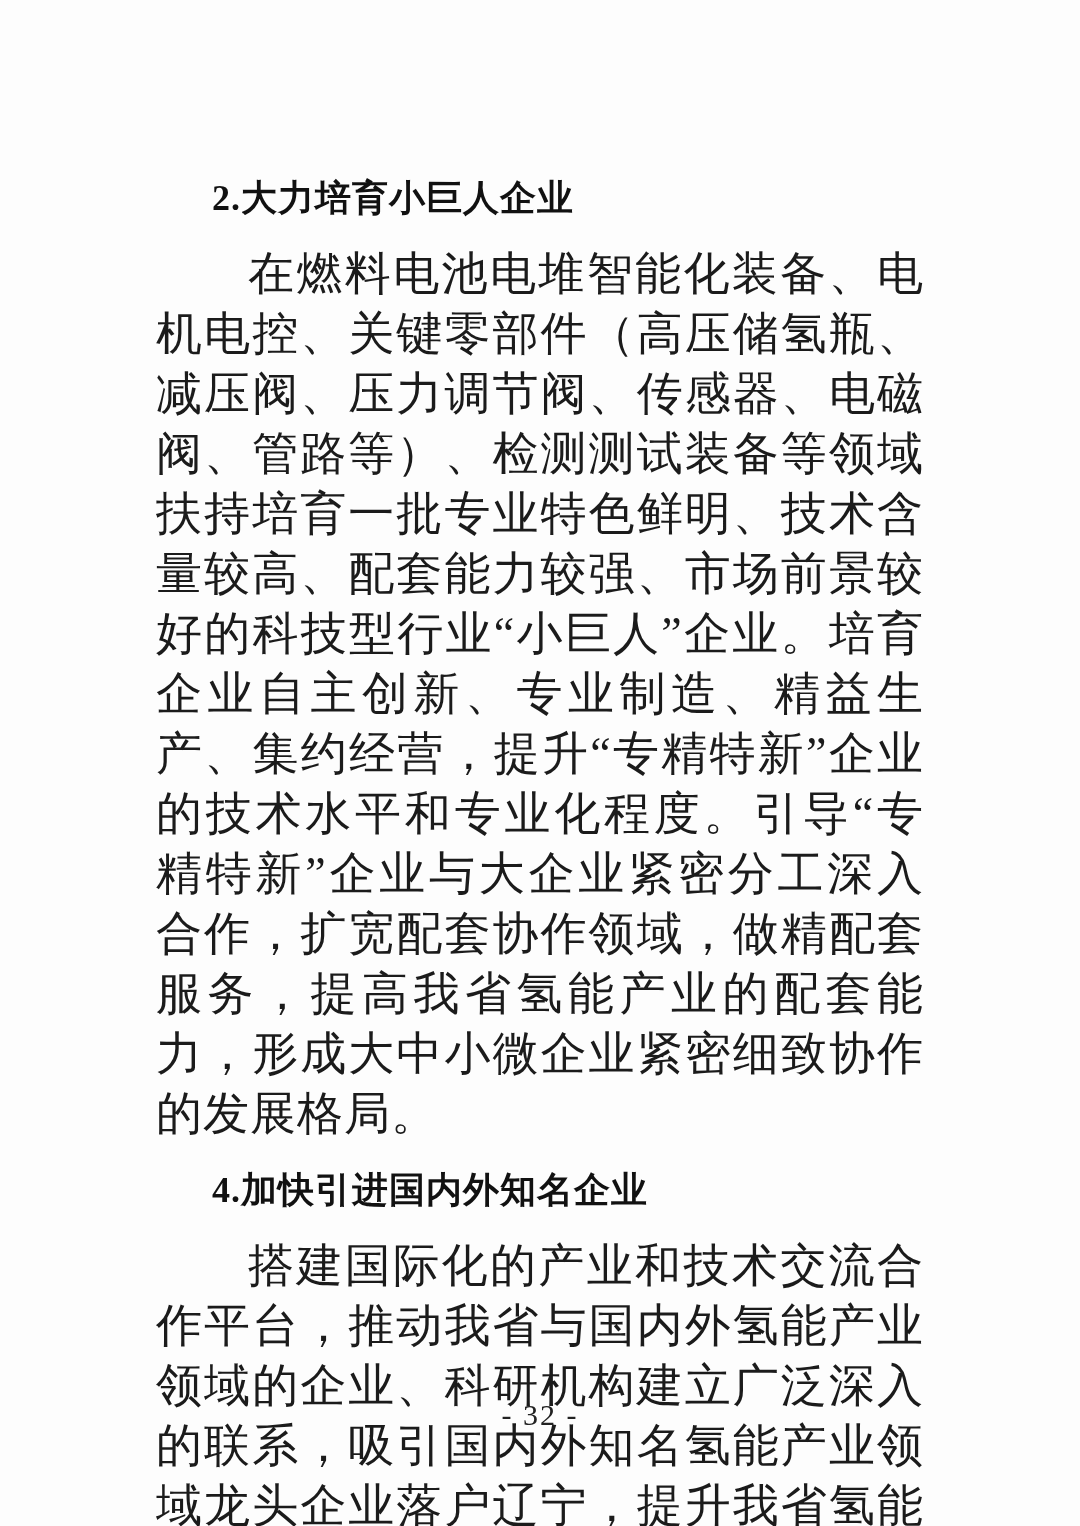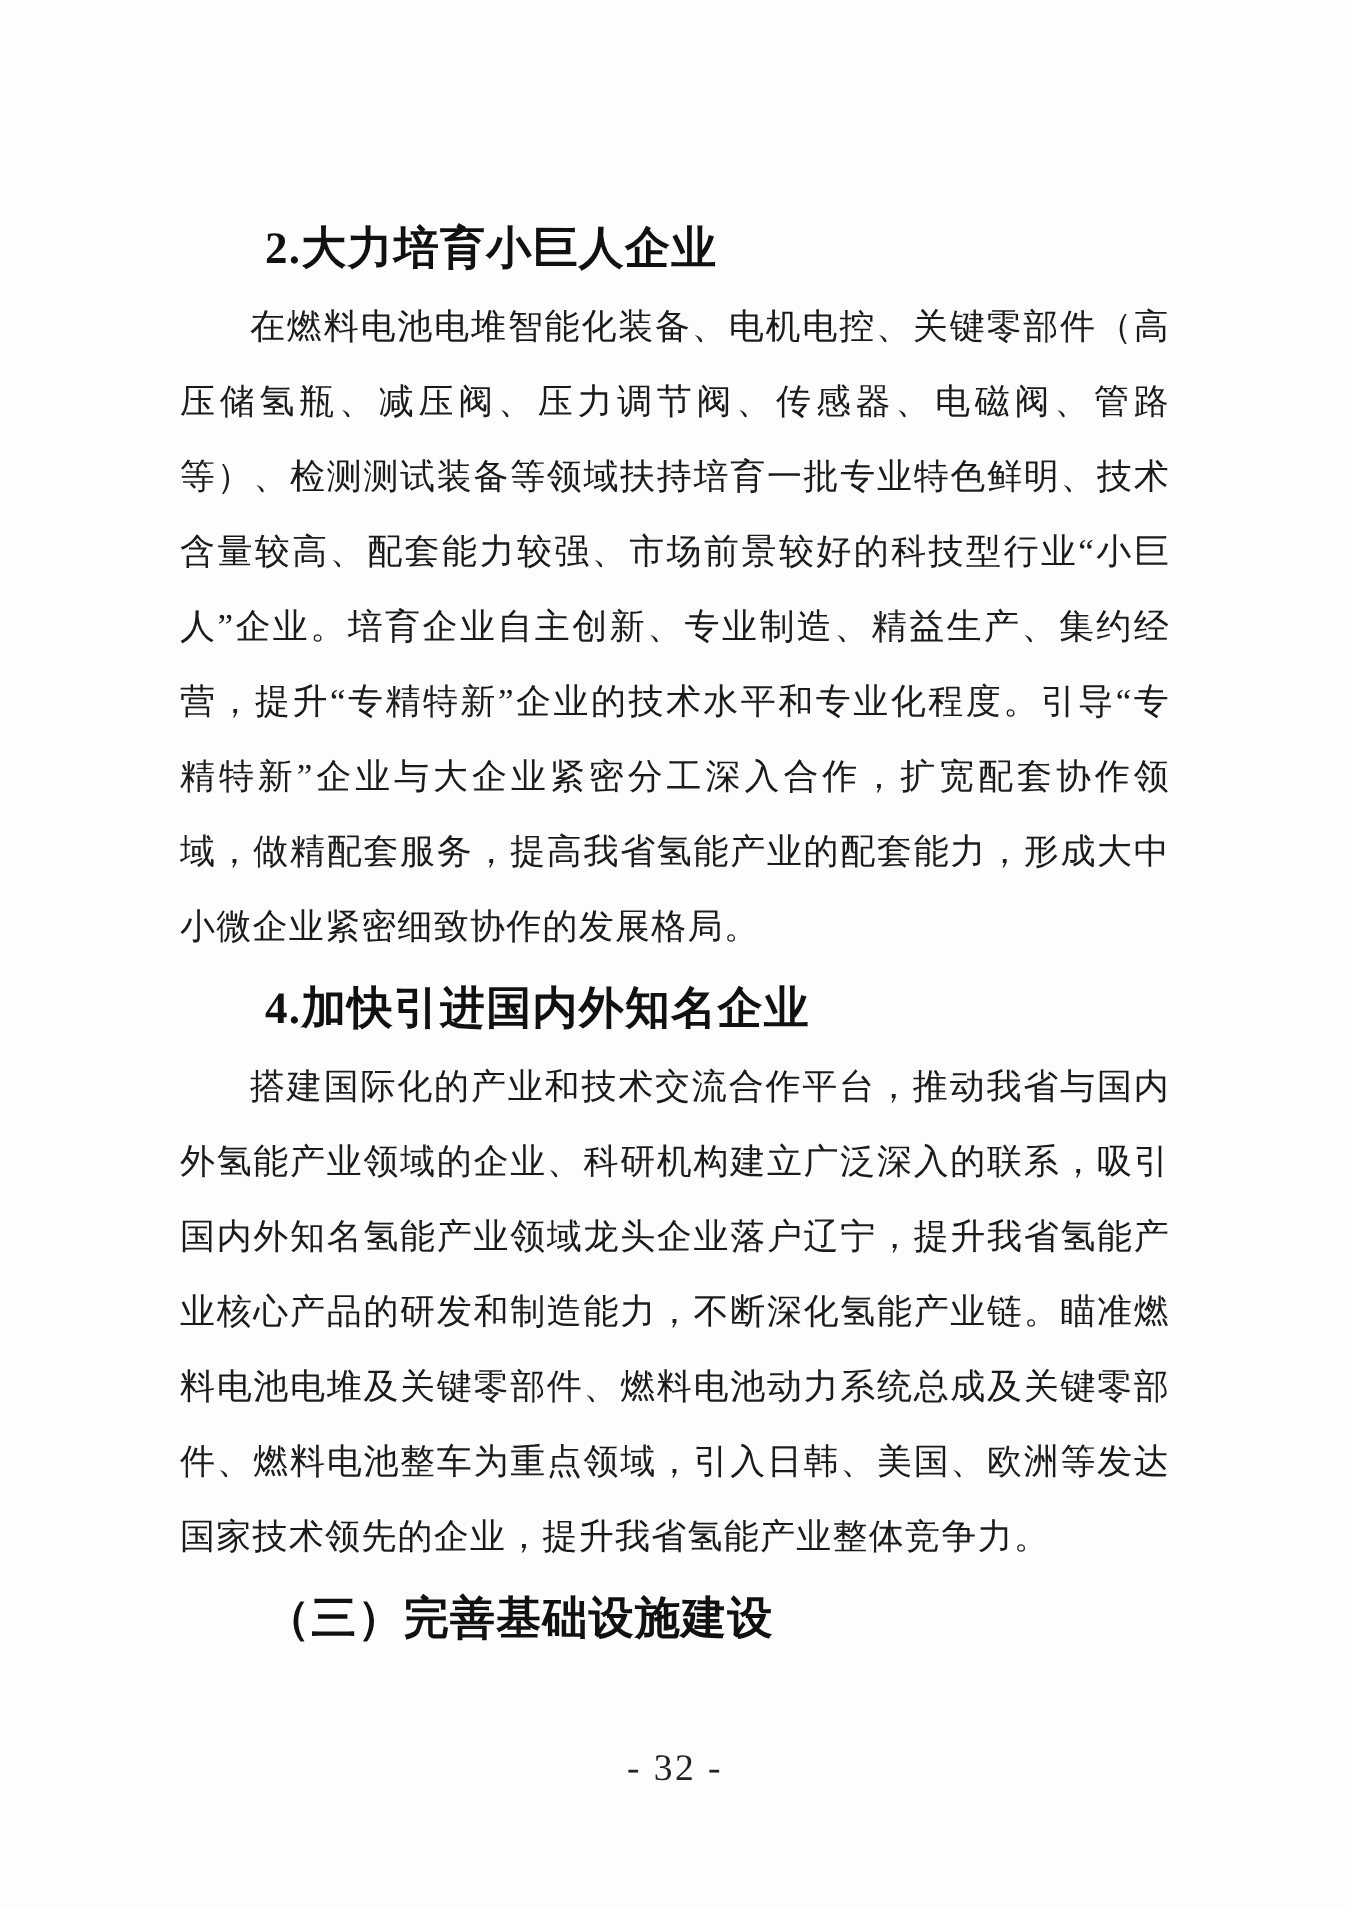--- a/index.html
+++ b/index.html
@@ -25,22 +25,22 @@
   .num-heading {
     margin: 0;
     font-size: 36px;
     line-height: 60px;
     font-weight: bold;
     color: #111111;
     text-indent: 2em;
     letter-spacing: 1px;
   }
   .body-para {
-    margin: 4px;
-    font-size: 28px;
+    margin: 16px;
+    font-size: 46px;
     line-height: 60px;
     text-indent: 2em;
     text-align: justify;
     text-justify: inter-ideograph;
     letter-spacing: 1px;
     color: #1b1b1b;
   }
   .page-number {
     position: absolute;
     top: 1398px;

